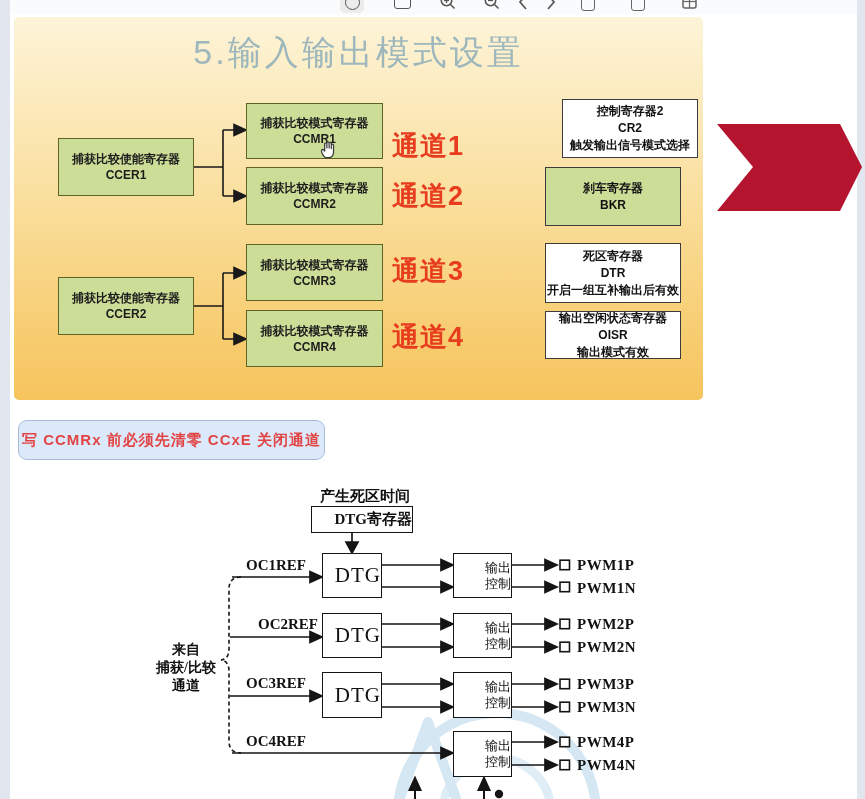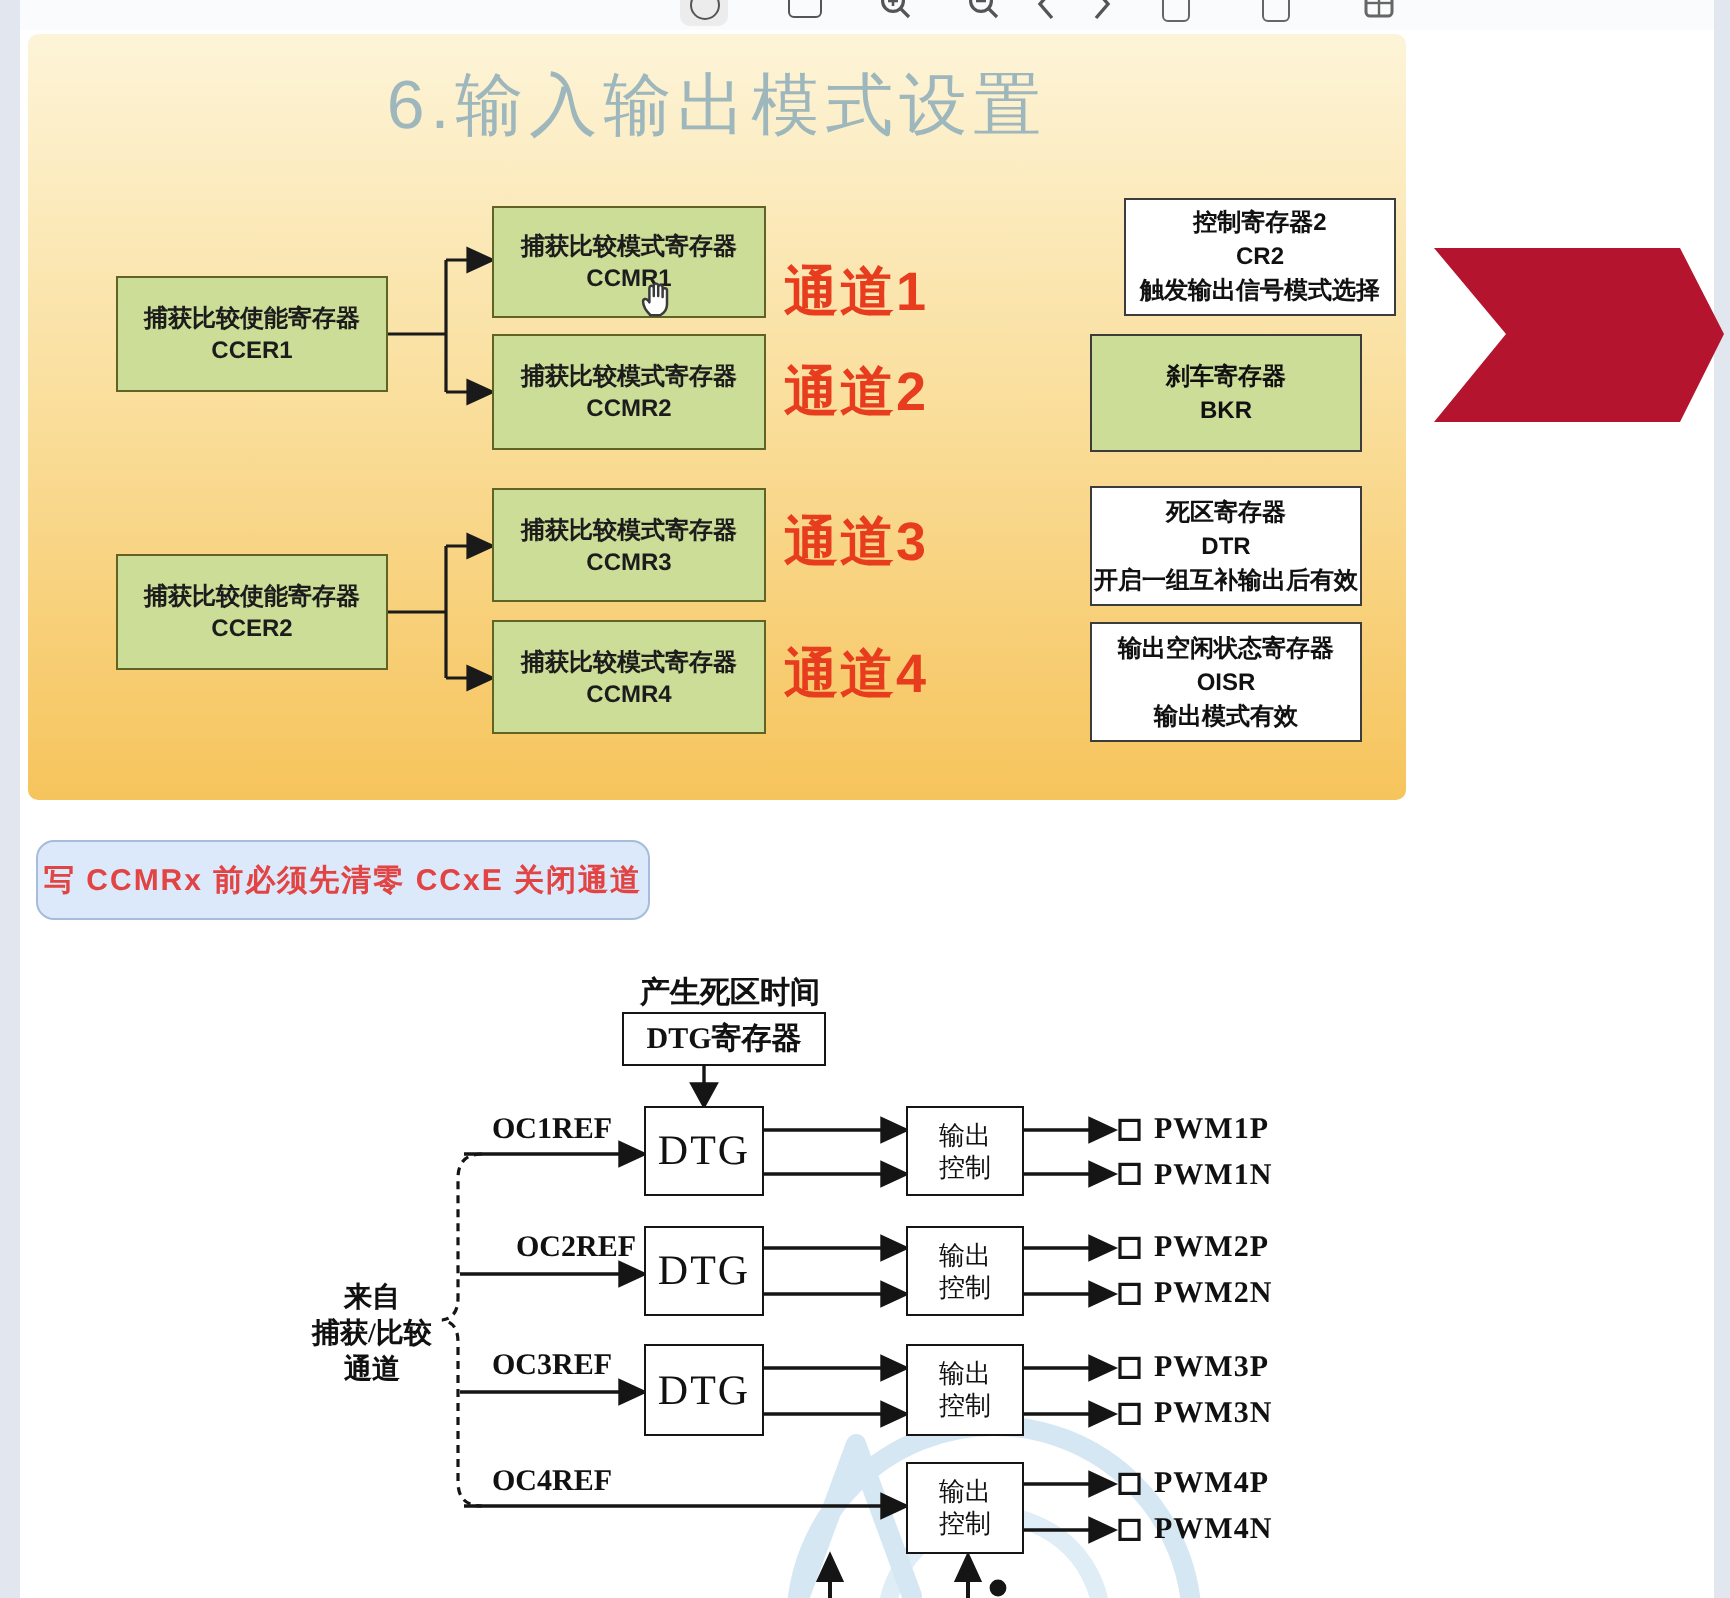--- a/index.html
+++ b/index.html
@@ -48,21 +48,21 @@
     position:absolute;left:18px;top:420px;width:305px;height:38px;border-radius:9px;
     background:#dce9fb;border:1.5px solid #a7bbdb;display:flex;align-items:center;justify-content:center;
     z-index:3;
   }
   #note span{font-size:15px;font-weight:bold;color:#e24444;letter-spacing:1px;}
 
   
   .dg{position:absolute;z-index:3;color:#111;font-family:"Liberation Serif",serif;}
   .dgbox{
     position:absolute;z-index:3;background:#fff;border:1.7px solid #151515;box-sizing:border-box;
-    display:flex;flex-direction:column;align-items:center;justify-content:center;text-align:center;
+    display:flex;flex-direction:column;align-items:flex-end;justify-content:center;text-align:center;
     font-family:"Liberation Serif",serif;color:#111;
   }
   .ref{font-size:15px;font-weight:bold;}
   .pwm{font-size:15px;font-weight:bold;letter-spacing:0.5px;}
   .outbox{font-size:13px;line-height:16px;}
   .dtgbox{font-size:21px;letter-spacing:1px;}
 
   svg{position:absolute;left:0;top:0;z-index:2;pointer-events:none;}
   #cursor{position:absolute;left:317px;top:137px;width:22px;height:22px;z-index:7;}
 </style>
@@ -115,21 +115,21 @@
     <div class="tb-btn" style="left:668px">
       <svg width="18" height="18" style="position:static">
           <rect x="2" y="2" width="13" height="13" rx="2" fill="none" stroke="#666" stroke-width="1.5"></rect>
           <line x1="2" y1="8.5" x2="15" y2="8.5" stroke="#666" stroke-width="1.2"></line>
           <line x1="8.5" y1="2" x2="8.5" y2="15" stroke="#666" stroke-width="1.2"></line>
         </svg>
     </div>
   </div>
 
   <div id="panel"></div>
-  <div id="panel-title">6.输入输出模式设置</div>
+  <div id="panel-title">5.输入输出模式设置</div>
 
   <div class="abox gbox" style="left:58px;top:138px;width:136px;height:58px;">
     <span class="l1">捕获比较使能寄存器</span>
     <span class="l2">CCER1</span>
   </div>
   <div class="abox gbox" style="left:246px;top:103px;width:137px;height:56px;">
     <span class="l1">捕获比较模式寄存器</span>
     <span class="l2">CCMR1</span>
   </div>
   <div class="abox gbox" style="left:246px;top:167px;width:137px;height:58px;">
@@ -161,21 +161,21 @@
   </div>
   <div class="abox wbox gbox2" style="left:545px;top:167px;width:136px;height:59px;">
     <span class="ln">刹车寄存器</span>
     <span class="ln">BKR</span>
   </div>
   <div class="abox wbox" style="left:545px;top:243px;width:136px;height:60px;">
     <span class="ln">死区寄存器</span>
     <span class="ln">DTR</span>
     <span class="ln">开启一组互补输出后有效</span>
   </div>
-  <div class="abox wbox" style="left:545px;top:311px;width:136px;height:60px;">
+  <div class="abox wbox" style="left:545px;top:311px;width:136px;height:48px;">
     <span class="ln">输出空闲状态寄存器</span>
     <span class="ln">OISR</span>
     <span class="ln">输出模式有效</span>
   </div>
 
   <div id="note">
     <span>写 CCMRx 前必须先清零 CCxE 关闭通道</span>
   </div>
 
   <div class="dg" style="left:303px;top:487px;width:124px;text-align:center;font-size:15px;font-weight:bold;">产生死区时间</div>

